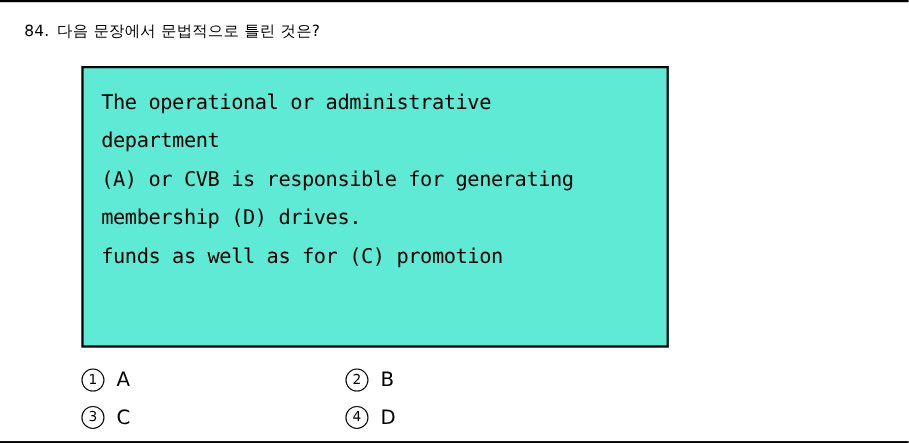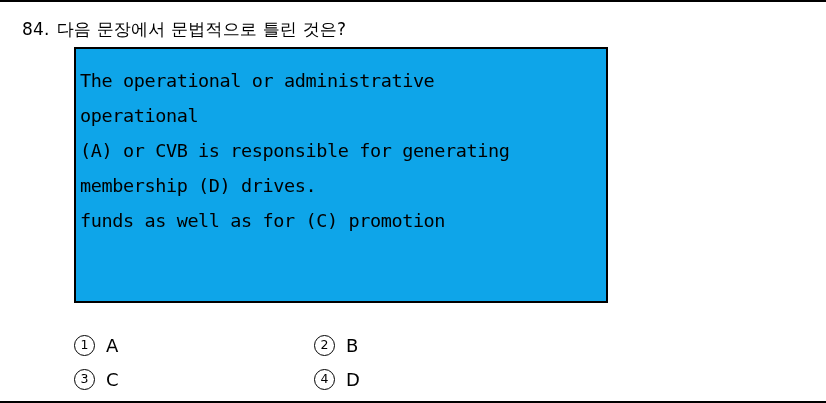--- a/index.html
+++ b/index.html
@@ -23,39 +23,39 @@
     height: 403px;
     box-sizing: border-box;
     border-top: 2px solid #000;
     border-bottom: 2px solid #000;
     background: #fff;
   }
   .question-line {
     position: absolute;
     left: 22px;
     top: 14px;
-    font-size: 17px;
+    font-size: 14px;
     line-height: 26px;
     letter-spacing: 0.2px;
     white-space: nowrap;
   }
   .q-num {
     display: inline-block;
     margin-right: 7px;
   }
   .passage-box {
     position: absolute;
     left: 74px;
-    top: 45px;
+    top: 58px;
     width: 534px;
     height: 256px;
     box-sizing: border-box;
     border: 2px solid #000;
-    background: #0ea5e9;
-    padding: 14px 16px 0 4px;
+    background: #5eead4;
+    padding: 14px 16px 0 16px;
   }
   .passage-line {
     font-family: "DejaVu Sans Mono", "Liberation Mono", monospace;
     font-size: 18.5px;
     line-height: 35px;
     letter-spacing: -0.4px;
     white-space: nowrap;
   }
   .choices {
     position: absolute;
@@ -97,21 +97,21 @@
 <body>
 
 <div class="page">
 
   <div class="question-line">
     <span class="q-num">84.</span><span>다음 문장에서 문법적으로 틀린 것은?</span>
   </div>
 
   <div class="passage-box">
     <div class="passage-line">The operational or administrative</div>
-    <div class="passage-line">operational</div>
+    <div class="passage-line">department</div>
     <div class="passage-line">(A) or CVB is responsible for generating</div>
     <div class="passage-line">membership (D) drives.</div>
     <div class="passage-line">funds as well as for (C) promotion</div>
   </div>
 
   <div class="choices">
     <div class="choice-row">
       <div class="choice col1">
         <span class="marker">1</span>
         <span class="choice-label">A</span>

